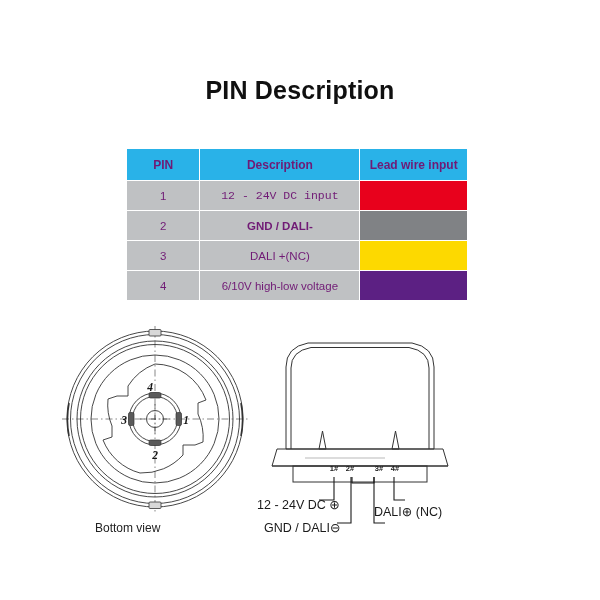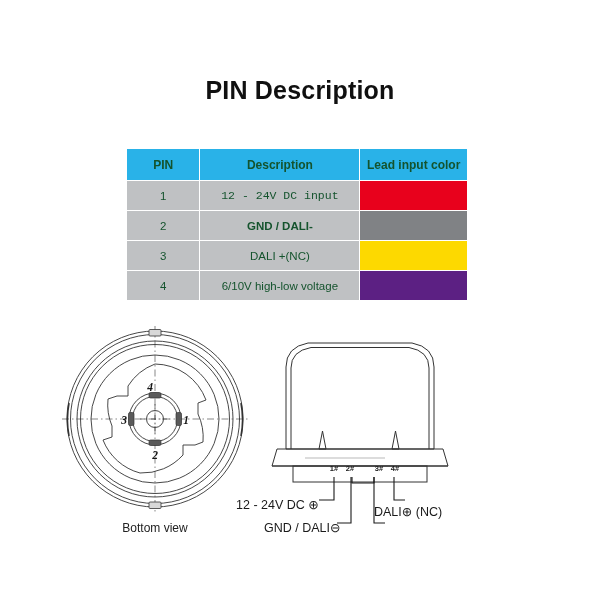--- a/index.html
+++ b/index.html
@@ -44,21 +44,21 @@
     border-collapse: separate;
     border-spacing: 1.5px;
     table-layout: fixed;
   }
   .pin-table th, .pin-table td {
     padding: 0;
     margin: 0;
     height: 29px;
     font-size: 11.5px;
     font-weight: bold;
-    color: #14532d;
+    color: #701a75;
     text-align: center;
     vertical-align: middle;
     font-family: "Liberation Sans", sans-serif;
   }
   .col-pin    { width: 72px; }
   .col-desc   { width: 158px; }
   .col-color  { width: 106px; }
 
   .pin-table thead th {
     background: #29B2E8;
@@ -86,51 +86,50 @@
     position: absolute;
     left: 0;
     top: 0;
   }
 
   .caption-bottom-view {
     position: absolute;
     left: 95px;
     top: 521px;
     width: 120px;
-    text-align: center;
     font-size: 12px;
     color: #222;
     font-family: "Liberation Sans", sans-serif;
   }
 
   .lead-label {
     position: absolute;
     font-size: 12.5px;
     color: #1a1a1a;
     white-space: nowrap;
     font-family: "Liberation Sans", sans-serif;
   }
-  .lbl-1224   { left: 236px; top: 497px; }
+  .lbl-1224   { left: 257px; top: 497px; }
   .lbl-gnd    { left: 264px; top: 520px; }
   .lbl-dali   { left: 374px; top: 504px; }
   .lbl-010v   { left: 399px; top: 497px; }
 </style>
 </head>
 <body style="background: rgb(255, 255, 255);">
 
 <div id="page">
 
   <div class="page-title">PIN Description</div>
 
   <table class="pin-table">
     <thead style="background: transparent;">
       <tr>
         <th class="col-pin" style="background: rgb(41, 178, 232);">PIN</th>
         <th class="col-desc" style="background: rgb(41, 178, 232);">Description</th>
-        <th class="col-color" style="background: rgb(41, 178, 232);">Lead input color</th>
+        <th class="col-color" style="background: rgb(41, 178, 232);">Lead wire input</th>
       </tr>
     </thead>
     <tbody>
       <tr>
         <td class="cell-pin" style="background: rgb(191, 193, 195);">1</td>
         <td class="cell-gray" style="background: rgb(191, 193, 195); font-family: Liberation Mono, monospace;">12 - 24V DC input</td>
         <td>
           <span class="swatch" id="sw0" style="background: rgb(232, 1, 28);"></span>
         </td>
       </tr>

